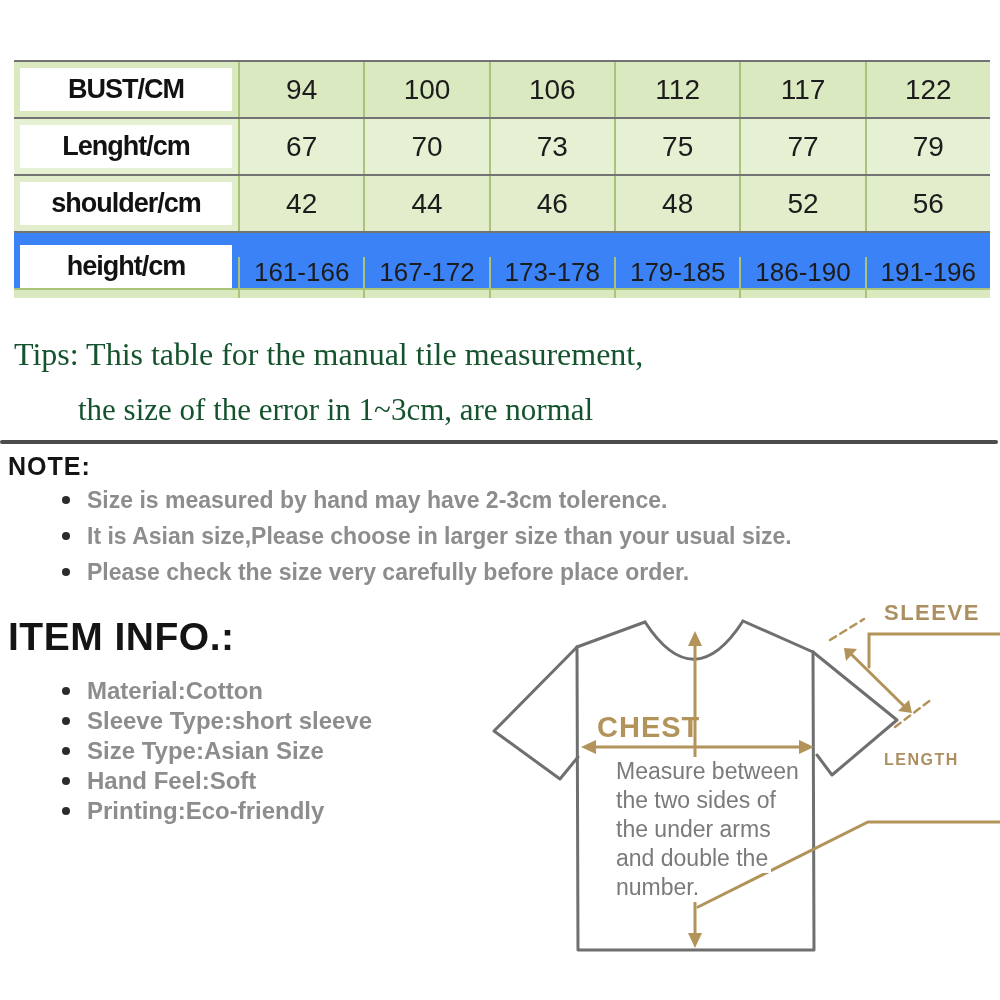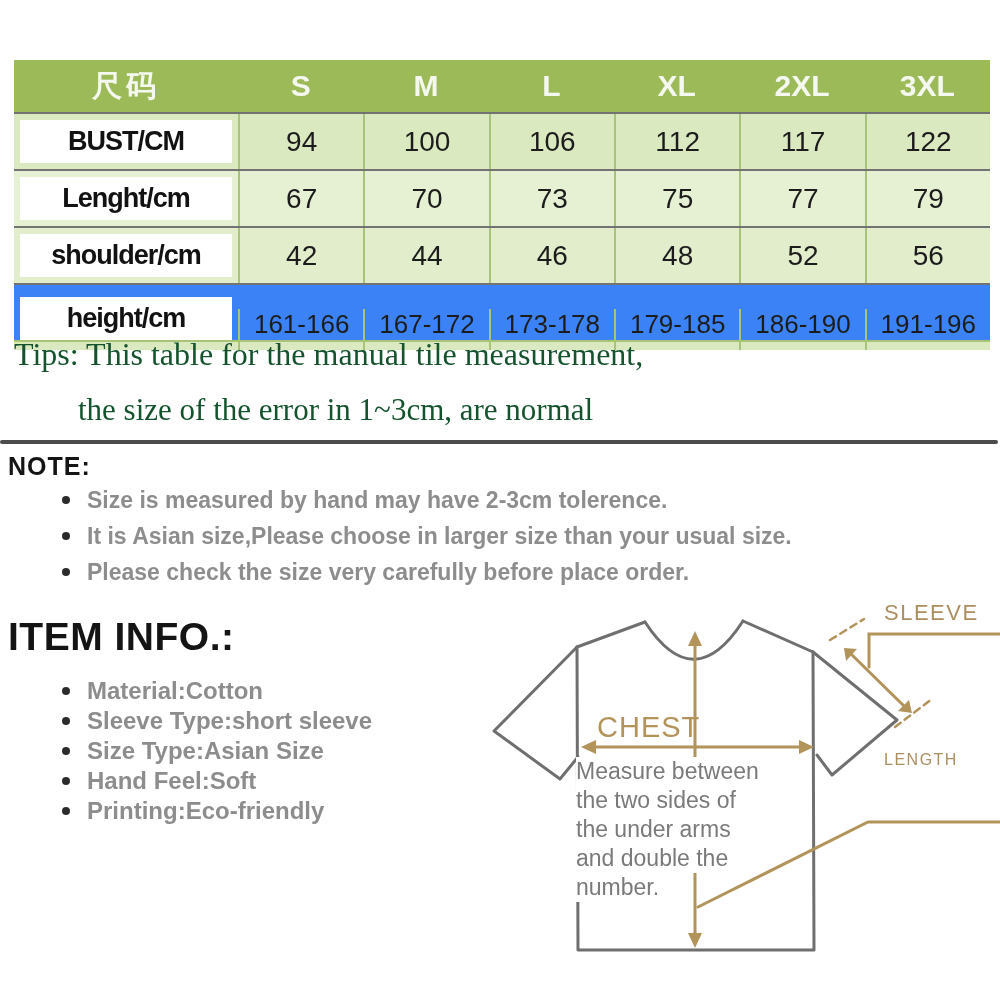--- a/index.html
+++ b/index.html
@@ -47,43 +47,34 @@
   .item-list{top:676px;}
   .blist li{display:flex;align-items:center;}
   .note-list li{height:36px;}
   .item-list li{height:30px;}
   .dot{width:8px;height:8px;border-radius:50%;background:#2b2b2b;margin-right:17px;flex:0 0 auto;}
   .btext{font-weight:bold;color:#8d8d8d;white-space:nowrap;}
   .note-list .btext{font-size:23px;}
   .item-list .btext{font-size:24px;}
   
   .diagram-svg{position:absolute;left:480px;top:585px;width:520px;height:415px;}
-  .diag-label{position:absolute;font-weight:normal;color:#ab8f60;white-space:nowrap;text-align:center;}
+  .diag-label{position:absolute;font-weight:bold;color:#ab8f60;white-space:nowrap;text-align:center;}
   .sleeve-label{left:884px;top:600px;font-size:22px;letter-spacing:1.5px;}
   .length-label{left:884px;top:751px;font-size:16px;letter-spacing:1.5px;}
   .chest-label{left:597px;top:711px;font-size:29px;color:#b2935a;letter-spacing:1px;}
-  .measure-note{position:absolute;left:576px;top:757px;width:200px;line-height:29px;}
+  .measure-note{position:absolute;left:616px;top:757px;width:200px;line-height:29px;}
   .m-line{font-size:23px;color:#7a7a7a;}
   .m-line span{background:#ffffff;display:inline-block;padding-right:3px;}
 </style>
 </head>
 <body>
 
 <div class="canvas">
 
   <div class="size-table">
-    <div class="t-row t-head">
-      <div class="t-cell label-col">尺码</div>
-      <div class="t-cell">S</div>
-      <div class="t-cell">M</div>
-      <div class="t-cell">L</div>
-      <div class="t-cell">XL</div>
-      <div class="t-cell">2XL</div>
-      <div class="t-cell">3XL</div>
-    </div>
 
     <div class="t-row t-data r1">
       <div class="t-cell label-col">
         <span class="label-box">BUST/CM</span>
       </div>
       <div class="t-cell">94</div>
       <div class="t-cell">100</div>
       <div class="t-cell">106</div>
       <div class="t-cell">112</div>
       <div class="t-cell">117</div>

